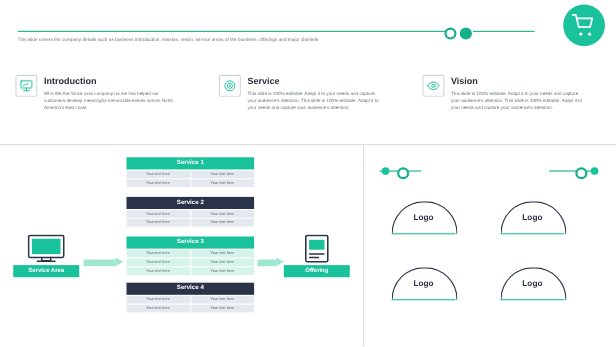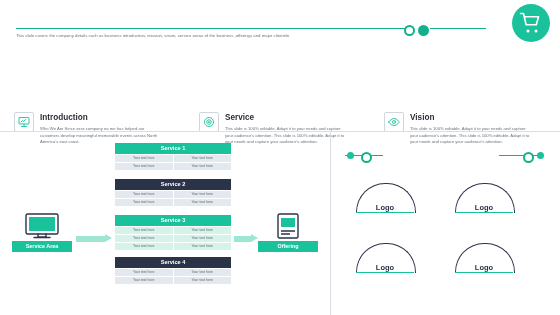--- a/index.html
+++ b/index.html
@@ -38,21 +38,21 @@
   .cart{
     position:absolute;right:10px;top:4px;width:40px;height:38px;
   }
   .cart-circle{
     position:absolute;right:0;top:0;width:38px;height:38px;border-radius:50%;
     background:#19c29a;
   }
   .cart svg{position:absolute;right:7px;top:7px;}
 
   
-  .features{position:absolute;left:14px;top:66px;width:534px;height:58px;margin-top:44px;}
+  .features{position:absolute;left:14px;top:66px;width:534px;height:58px;}
   .feat{position:absolute;top:0;width:168px;}
   .feat.f1{left:0;}
   .feat.f2{left:185px;}
   .feat.f3{left:370px;}
   .feat-ico{
     position:absolute;left:0;top:2px;width:18px;height:18px;
     border:1px solid #cfd6dd;border-radius:2px;background:#fff;
     display:flex;align-items:center;justify-content:center;
   }
   .feat-h{
@@ -144,21 +144,21 @@
   }
   .logo-arc{
     position:absolute;left:0;top:0;width:58px;height:29px;
     border:1px solid #2b3349;border-bottom:none;
     border-radius:29px 29px 0 0;
   }
   .logo-base{
     position:absolute;left:0;top:29px;width:58px;height:1px;background:#19c29a;
   }
   .logo-txt{
-    position:absolute;left:0;top:20px;width:58px;text-align:center;
+    position:absolute;left:0;top:10px;width:58px;text-align:center;
     font-size:7.5px;color:#2b3349;font-weight:bold;
   }
   .lg1{left:25px;top:52px;}
   .lg2{left:124px;top:52px;}
   .lg3{left:25px;top:112px;}
   .lg4{left:124px;top:112px;}
 </style>
 </head>
 <body>
 

